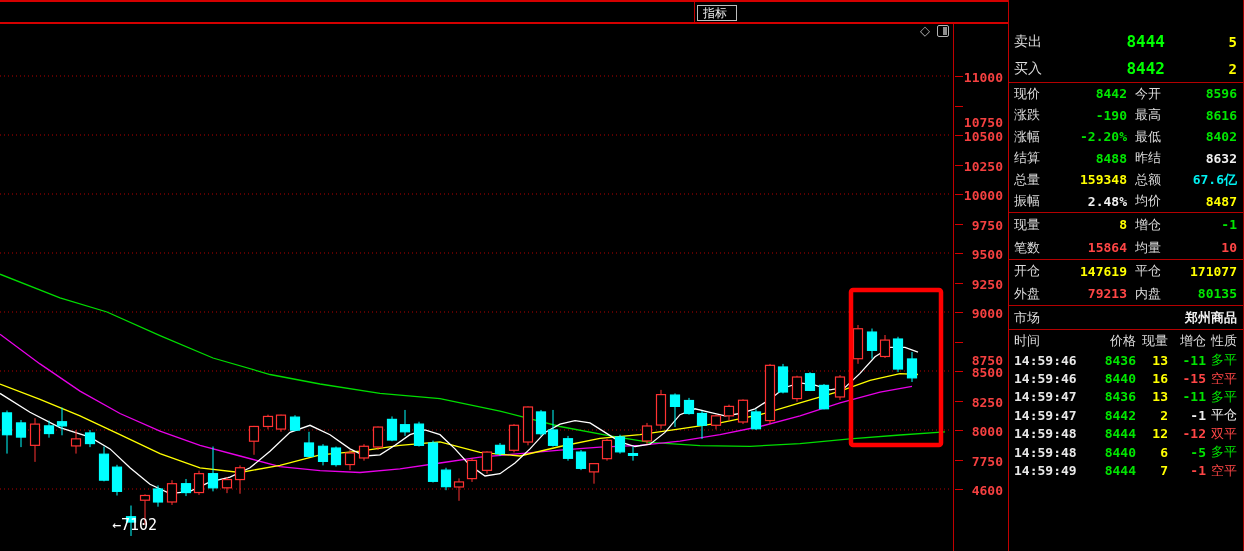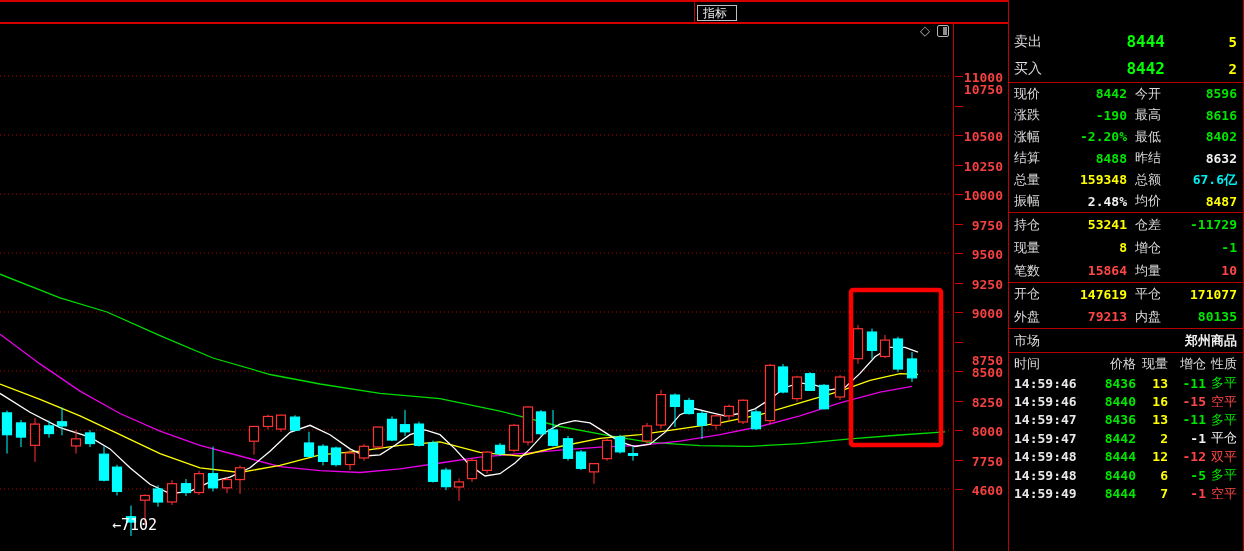--- a/index.html
+++ b/index.html
@@ -250,21 +250,21 @@
     <div id="chart-icons">
       <span class="diamond-ic">◇</span>
       <span class="win-ic"></span>
     </div>
   </div>
 
   <div id="axis">
       <div class="ytick" style="top: 52px;"></div>
       <div class="ylab" style="top: 47px;">11000</div>
       <div class="ytick" style="top: 81.5px;"></div>
-      <div class="ylab" style="top: 59px; margin-left: 32px;">10750</div>
+      <div class="ylab" style="top: 92px; margin-left: 32px;">10750</div>
       <div class="ytick" style="top: 111px;"></div>
       <div class="ylab" style="top: 106px;">10500</div>
       <div class="ytick" style="top: 140.5px;"></div>
       <div class="ylab" style="top: 135.5px;">10250</div>
       <div class="ytick" style="top: 170px;"></div>
       <div class="ylab" style="top: 165px;">10000</div>
       <div class="ytick" style="top: 199.5px;"></div>
       <div class="ylab" style="top: 194.5px;">9750</div>
       <div class="ytick" style="top: 229px;"></div>
       <div class="ylab" style="top: 224px;">9500</div>
@@ -334,26 +334,20 @@
         <div class="q-row" style="height: 21.5px;">
           <span class="lbl lbl1">振幅</span>
           <span class="val1 num c-white">2.48%</span>
           <span class="lbl lbl2">均价</span>
           <span class="val2 num c-yellow">8487</span>
         </div>
       </div>
     <div class="sep"></div>
     <div id="q2">
         <div class="q-row" style="height: 23px;">
-          <span class="lbl lbl1">持仓</span>
-          <span class="val1 num c-yellow">53241</span>
-          <span class="lbl lbl2">仓差</span>
-          <span class="val2 num c-green">-11729</span>
-        </div>
-        <div class="q-row" style="height: 23px;">
           <span class="lbl lbl1">现量</span>
           <span class="val1 num c-yellow">8</span>
           <span class="lbl lbl2">增仓</span>
           <span class="val2 num c-green">-1</span>
         </div>
         <div class="q-row" style="height: 23px;">
           <span class="lbl lbl1">笔数</span>
           <span class="val1 num c-red">15864</span>
           <span class="lbl lbl2">均量</span>
           <span class="val2 num c-red">10</span>

